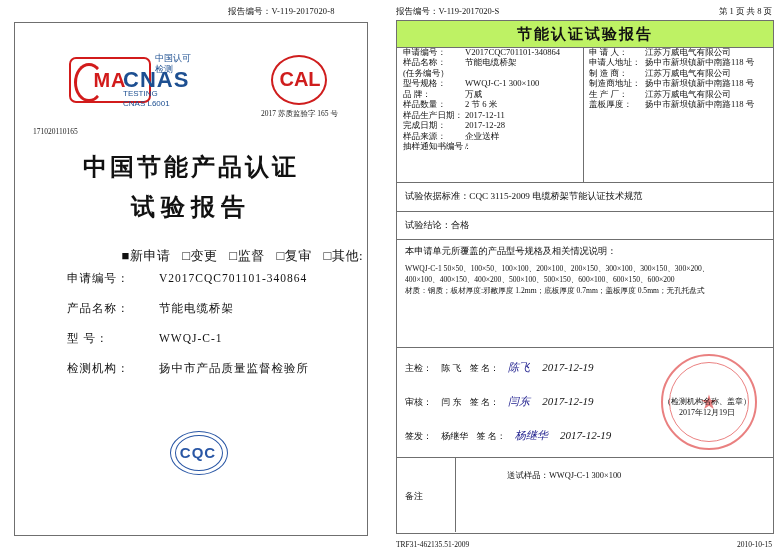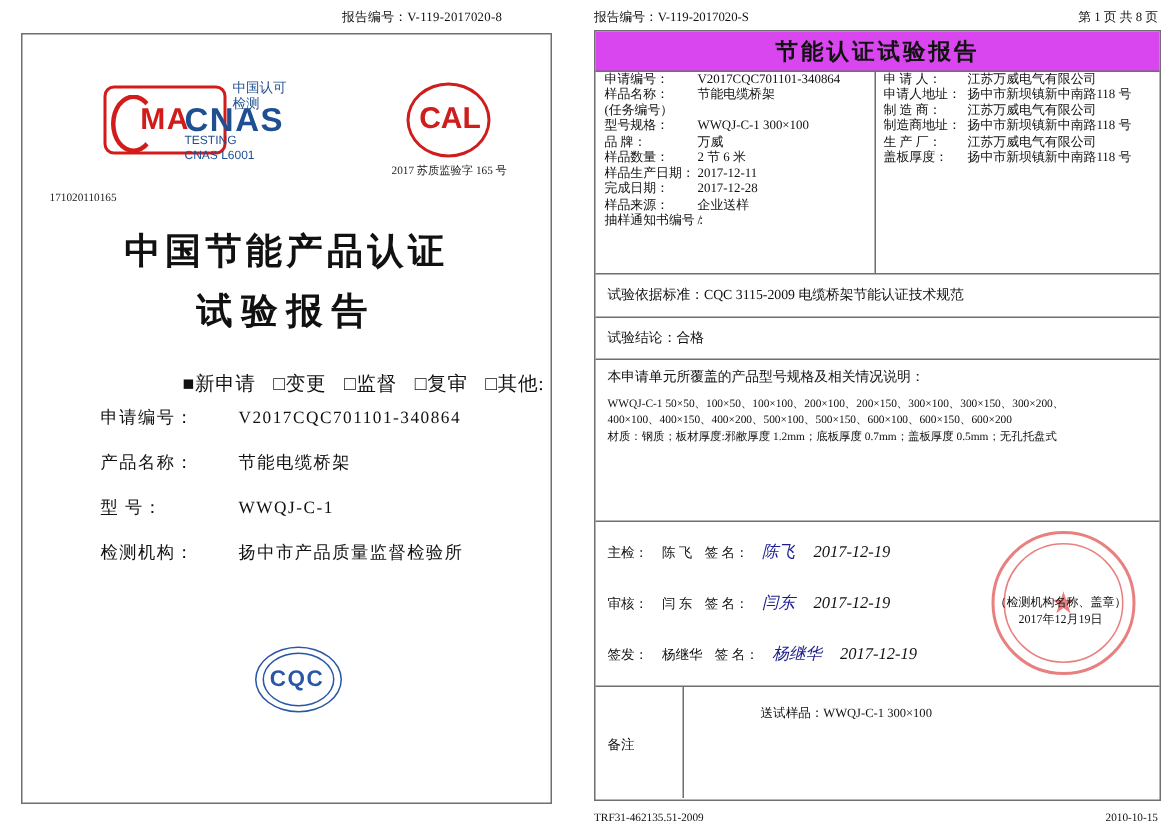--- a/index.html
+++ b/index.html
@@ -108,21 +108,21 @@
   .right-page{position:absolute;left:388px;top:0;width:392px;height:555px;}
   .rp-head{position:absolute;left:8px;top:6px;font-size:8.5px;}
   .rp-head-right{position:absolute;right:8px;top:6px;font-size:8.5px;}
 
   .rp-frame{
     position:absolute;left:8px;top:20px;width:376px;height:512px;
     border:1px solid #6f6f6f;
   }
   .rp-titlebar{
     position:absolute;left:0;top:0;width:100%;height:26px;
-    background:#d946ef;border-bottom:1px solid #6f6f6f;
+    background:#bef264;border-bottom:1px solid #6f6f6f;
     display:flex;align-items:center;justify-content:center;
     font-size:15px;font-weight:bold;letter-spacing:2px;
   }
   .infogrid{
     position:absolute;left:0;top:26px;width:100%;height:135px;
     border-bottom:1px solid #6f6f6f;
   }
   .info-col{position:absolute;top:0;height:100%;}
   .info-left{left:0;width:186px;border-right:1px solid #6f6f6f;}
   .info-right{left:186px;width:189px;}

